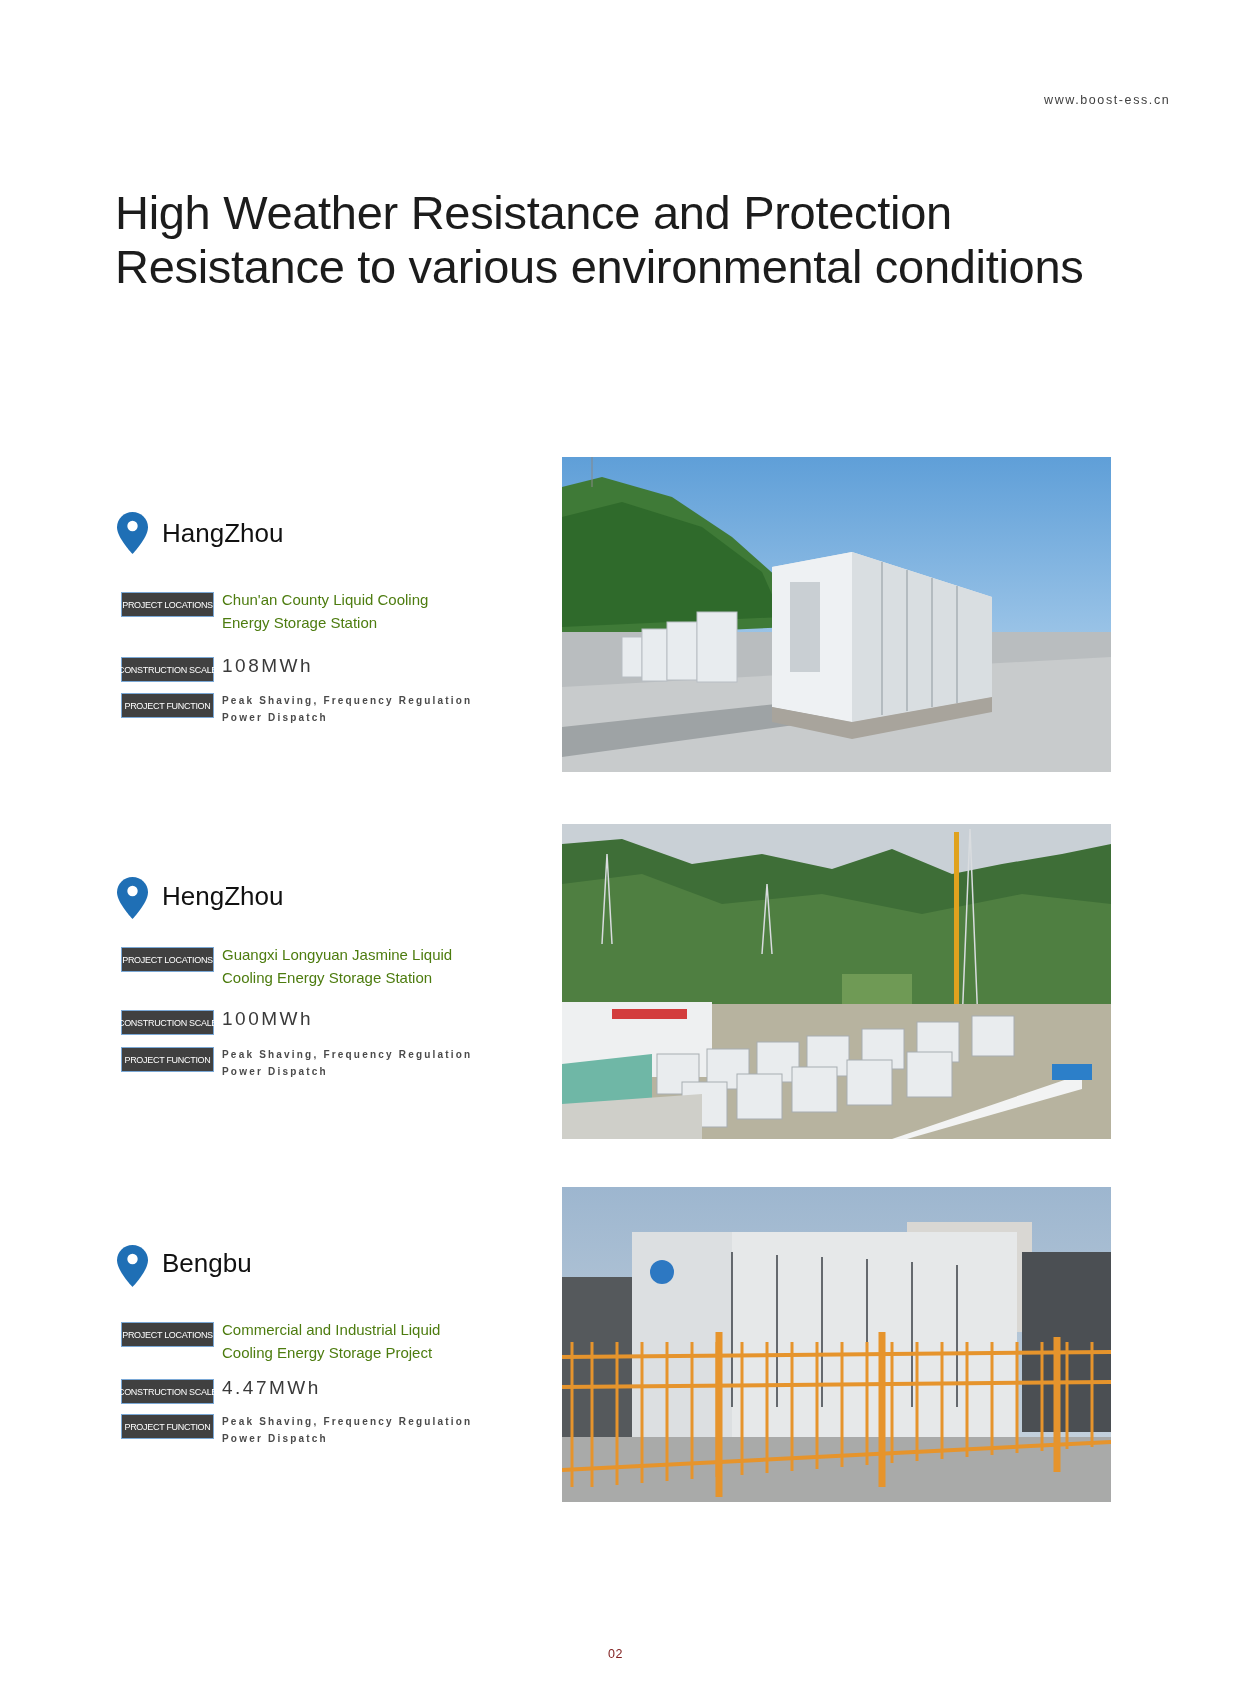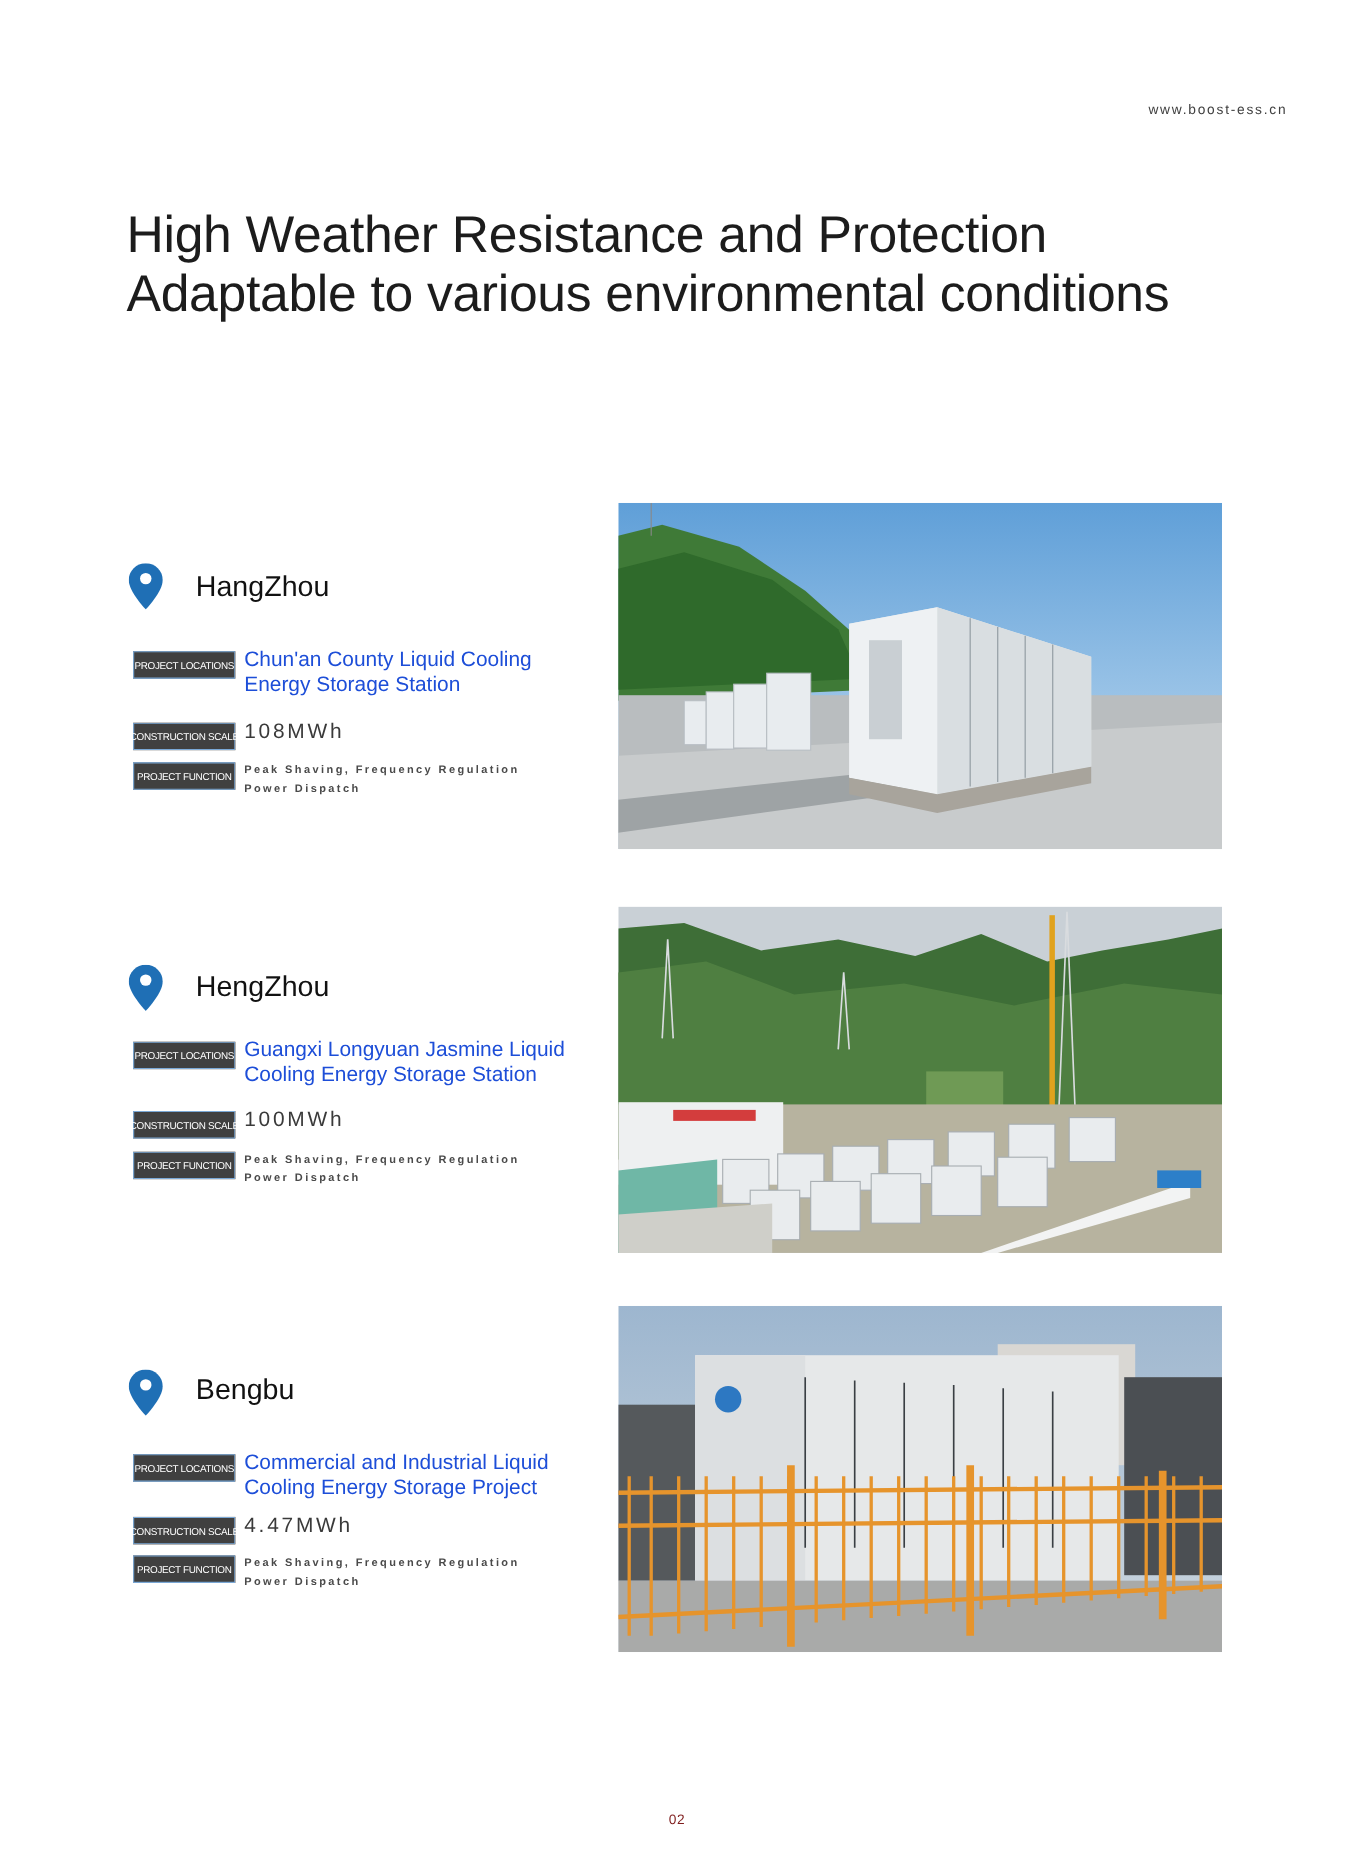--- a/index.html
+++ b/index.html
@@ -15,55 +15,55 @@
       font-size: 47px; line-height: 54px; color: #1c1c1c; font-weight: normal;
       letter-spacing: -0.3px;
     }
     .headline span { display: block; white-space: nowrap; }
 
     .project { position: absolute; left: 0; width: 1240px; }
     .pin {
       position: absolute; left: 117px; width: 31px; height: 42px;
     }
     .city {
-      position: absolute; left: 162px; font-size: 26px; color: #111; white-space: nowrap; margin-left: 16px;
+      position: absolute; left: 162px; font-size: 26px; color: #111; white-space: nowrap;
     }
     .row { position: absolute; left: 121px; width: 430px; }
     .badge {
       position: absolute; left: 0; top: 0; width: 93px; height: 25px;
       background: #404040; color: #ffffff;
       font-size: 9px; letter-spacing: -0.3px;
       display: flex; align-items: center; justify-content: center;
       white-space: nowrap; text-transform: uppercase;
       box-shadow: 0 0 0 1px #7aa8d6 inset;
     }
     .val {
       position: absolute; left: 101px; white-space: nowrap; color: #333;
     }
-    .val-loc { top: -4px; font-size: 19px; line-height: 23px; color: #1d4ed8; }
+    .val-loc { top: -4px; font-size: 15px; line-height: 23px; color: #4d7c0f; }
     .val-scale { top: -2px; font-size: 19px; letter-spacing: 2.5px; color: #3a3a3a; }
     .val-func { top: -1px; font-size: 10px; line-height: 17px; letter-spacing: 2.2px; color: #4a4a4a; font-weight: bold; }
 
     .photo {
       position: absolute; left: 562px; width: 549px; height: 315px; overflow: hidden;
     }
     .photo svg { width: 100%; height: 100%; display: block; }
 
     .page-num {
       position: absolute; left: 608px; top: 1647px; font-size: 12.5px; color: #7f1d1d; letter-spacing: 0.5px;
     }
   </style>
 </head>
 <body>
 
 <div class="site-url">www.boost-ess.cn</div>
 
 <h1 class="headline">
   <span>High Weather Resistance and Protection</span>
-  <span>Adaptable to various environmental conditions</span>
+  <span>Resistance to various environmental conditions</span>
 </h1>
 
 <section class="project" style="top:0;">
   <svg class="pin" style="top:512px;" viewBox="0 0 31 42">
     <path d="M15.5 0C7 0 0 6.8 0 15.3c0 10.6 15.5 26.7 15.5 26.7S31 25.9 31 15.3C31 6.8 24 0 15.5 0z" fill="#1f6fb5"></path>
     <circle cx="15.5" cy="14" r="5.2" fill="#ffffff"></circle>
   </svg>
   <div class="city" style="top:518px;">HangZhou</div>
 
   <div class="row" style="top:592px;">

